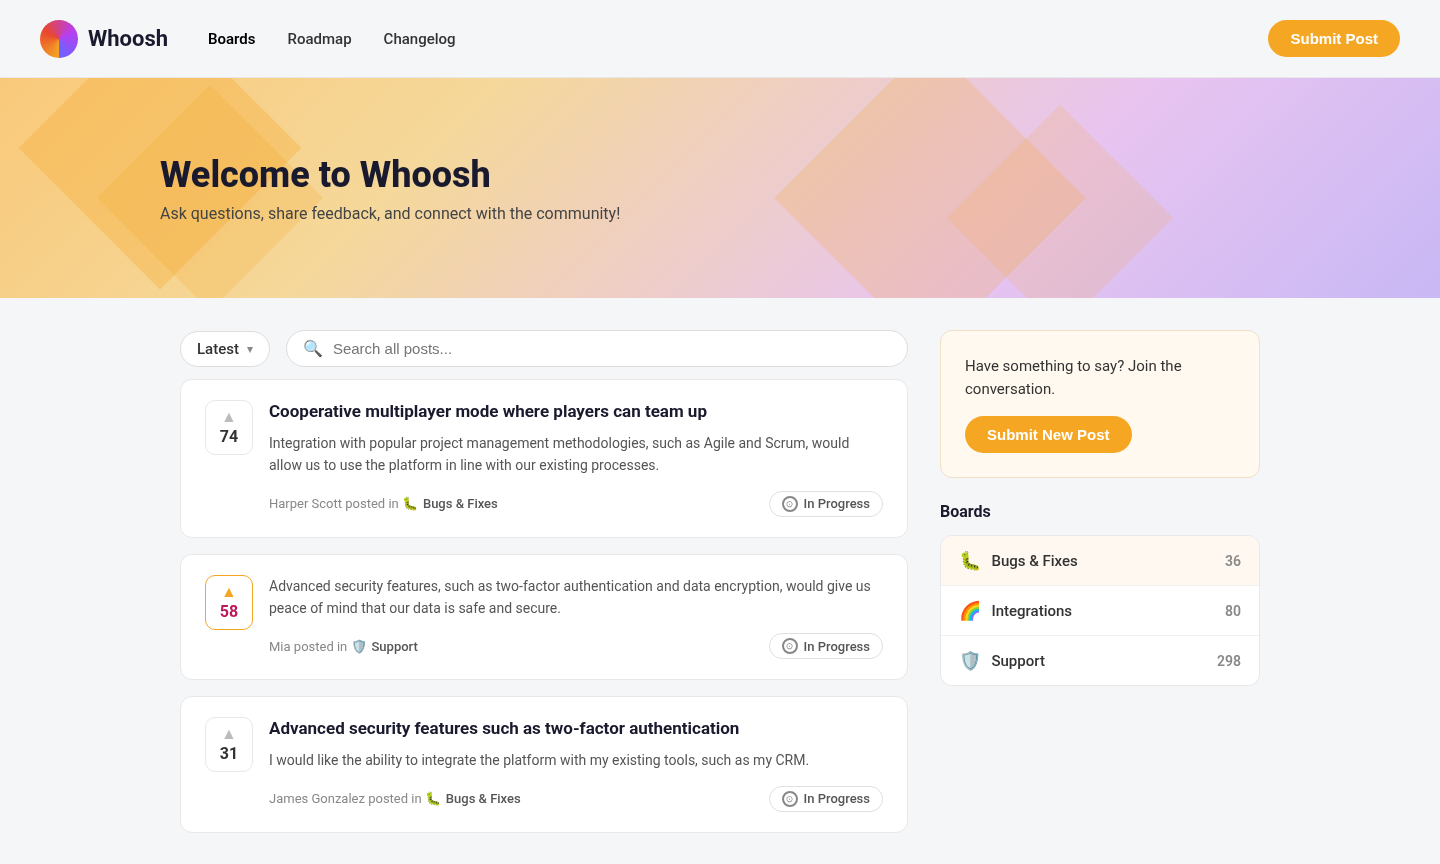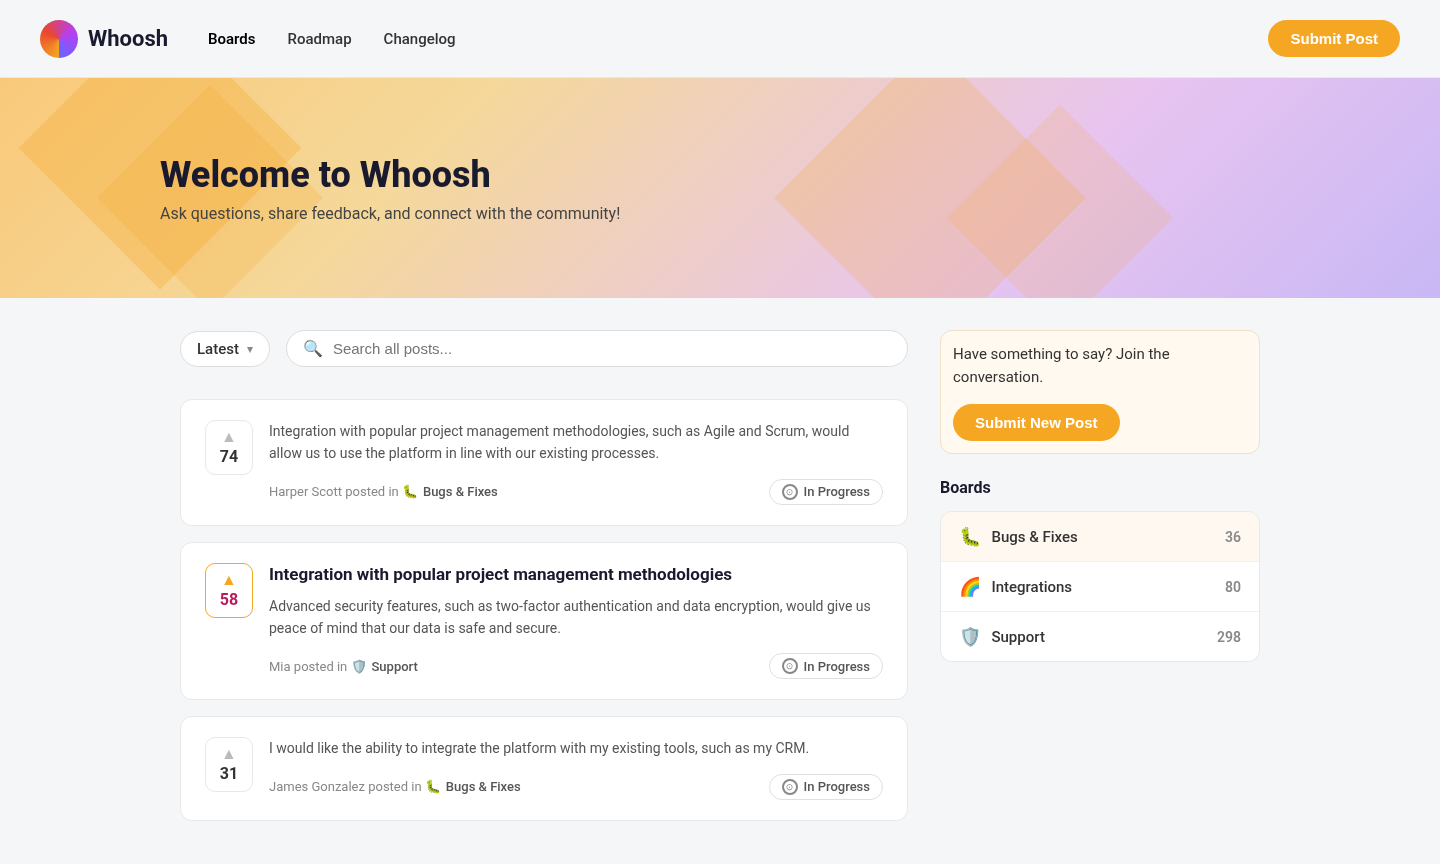--- a/index.html
+++ b/index.html
@@ -125,21 +125,21 @@
     
     .posts-column {
       flex: 1;
     }
 
     
     .filter-bar {
       display: flex;
       align-items: center;
       gap: 16px;
-      margin-bottom: 32px;
+      margin-bottom: 12px;
     }
     .filter-dropdown {
       display: flex;
       align-items: center;
       gap: 8px;
       background: white;
       border: 1.5px solid #ddd;
       border-radius: 24px;
       padding: 8px 16px;
       cursor: pointer;
@@ -266,21 +266,21 @@
 
     
     .sidebar {
       width: 320px;
       flex-shrink: 0;
     }
     .sidebar-cta {
       background: #fff9f0;
       border: 1px solid #f0e0c8;
       border-radius: 12px;
-      padding: 12px;
+      padding: 24px;
       margin-bottom: 24px;
     }
     .sidebar-cta-text {
       font-size: 15px;
       color: #333;
       margin-bottom: 16px;
       line-height: 1.5;
     }
     .sidebar-submit-btn {
       background: #f5a623;
@@ -369,20 +369,21 @@
         <input class="search-input" type="text" placeholder="Search all posts..." style="">
       </div>
     </div>
 
     <div class="post-card">
       <div class="vote-block">
         <span class="vote-arrow">▲</span>
         <span class="vote-count">74</span>
       </div>
       <div class="post-body">
+        <div class="post-title">Cooperative multiplayer mode where players can team up</div>
         <div class="post-description">Integration with popular project management methodologies, such as Agile and Scrum, would allow us to use the platform in line with our existing processes.</div>
         <div class="post-meta">
           <div class="post-meta-left">
             <span>
               <span>Harper Scott</span>
               <span> posted in </span>
             </span>
             <span class="board-tag">
               <span>🐛</span>
               <span>Bugs &amp; Fixes</span>
@@ -395,21 +396,20 @@
         </div>
       </div>
     </div>
 
     <div class="post-card">
       <div class="vote-block active">
         <span class="vote-arrow">▲</span>
         <span class="vote-count">58</span>
       </div>
       <div class="post-body">
-        <div class="post-title">Integration with popular project management methodologies</div>
         <div class="post-description">Advanced security features, such as two-factor authentication and data encryption, would give us peace of mind that our data is safe and secure.</div>
         <div class="post-meta">
           <div class="post-meta-left">
             <span>
               <span>Mia</span>
               <span> posted in </span>
             </span>
             <span class="board-tag">
               <span>🛡️</span>
               <span>Support</span>
@@ -422,20 +422,21 @@
         </div>
       </div>
     </div>
 
     <div class="post-card">
       <div class="vote-block">
         <span class="vote-arrow">▲</span>
         <span class="vote-count">31</span>
       </div>
       <div class="post-body">
+        <div class="post-title">Advanced security features such as two-factor authentication</div>
         <div class="post-description">I would like the ability to integrate the platform with my existing tools, such as my CRM.</div>
         <div class="post-meta">
           <div class="post-meta-left">
             <span>
               <span>James Gonzalez</span>
               <span> posted in </span>
             </span>
             <span class="board-tag">
               <span>🐛</span>
               <span>Bugs &amp; Fixes</span>

